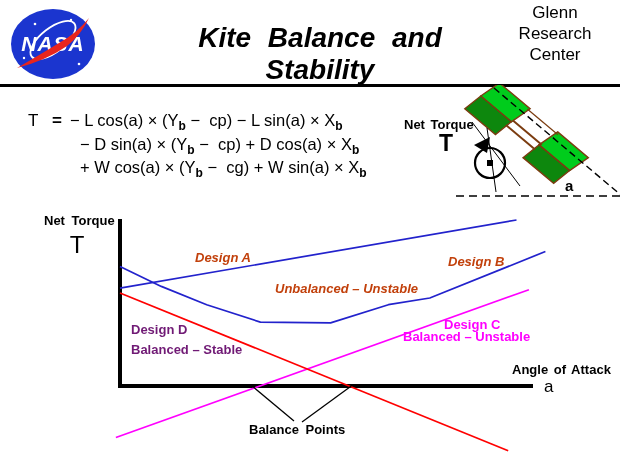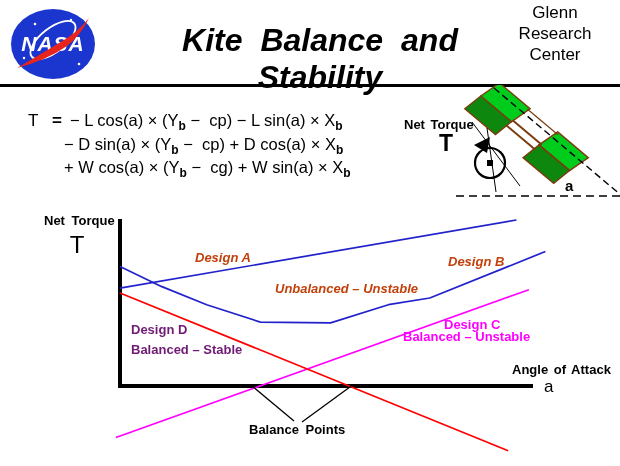--- a/index.html
+++ b/index.html
@@ -1,29 +1,29 @@
 <!DOCTYPE html>
 <html><head>
 <meta charset="utf-8">
 <style>
   html,body{margin:0;padding:0;background:#fff;}
   #page{position:relative;width:620px;height:466px;background:#ffffff;overflow:hidden;
         font-family:"Liberation Sans", sans-serif;color:#000;}
   .abs{position:absolute;}
   
   #title{left:140px;top:22px;width:360px;text-align:center;
-         font-size:32px;font-weight:bold;font-style:italic;word-spacing:9px;letter-spacing:0px;}
+         font-size:28px;font-weight:bold;font-style:italic;word-spacing:9px;letter-spacing:0px;}
   #org{left:498px;top:2px;width:114px;text-align:center;font-size:17px;line-height:21px;}
   #hr{left:0;top:84px;width:620px;height:3px;background:#000;}
   
   #eq{left:28px;top:109px;font-size:16.5px;line-height:23.5px;white-space:nowrap;}
   #eq .row{display:flex;}
   #eq .lhs{width:24px;font-size:17px;}
   #eq .sign{width:18px;font-weight:bold;font-size:17px;}
-  #eq .indent{margin-left:36px;}
+  #eq .indent{margin-left:52px;}
   #eq sub{font-size:12px;font-weight:bold;line-height:0;}
   
   .lbl{font-size:13px;font-weight:bold;white-space:nowrap;text-align:right;}
   .blue{color:#c2410c;font-style:italic;} .red{color:#701a75;} .mag{color:#ff00ff;}
   #net-torque-chart{left:44px;top:213px;word-spacing:3px;}
   #t-chart{left:57px;top:231px;width:40px;text-align:center;font-size:24px;font-weight:normal;}
   #design-a{left:195px;top:250px;} #design-b{left:448px;top:254px;}
   #unbalanced{left:275px;top:281px;}
   #design-d{left:131px;top:322px;} #design-d-sub{left:131px;top:342px;}
   #design-c{left:444px;top:317px;} #design-c-sub{left:403px;top:329px;}

